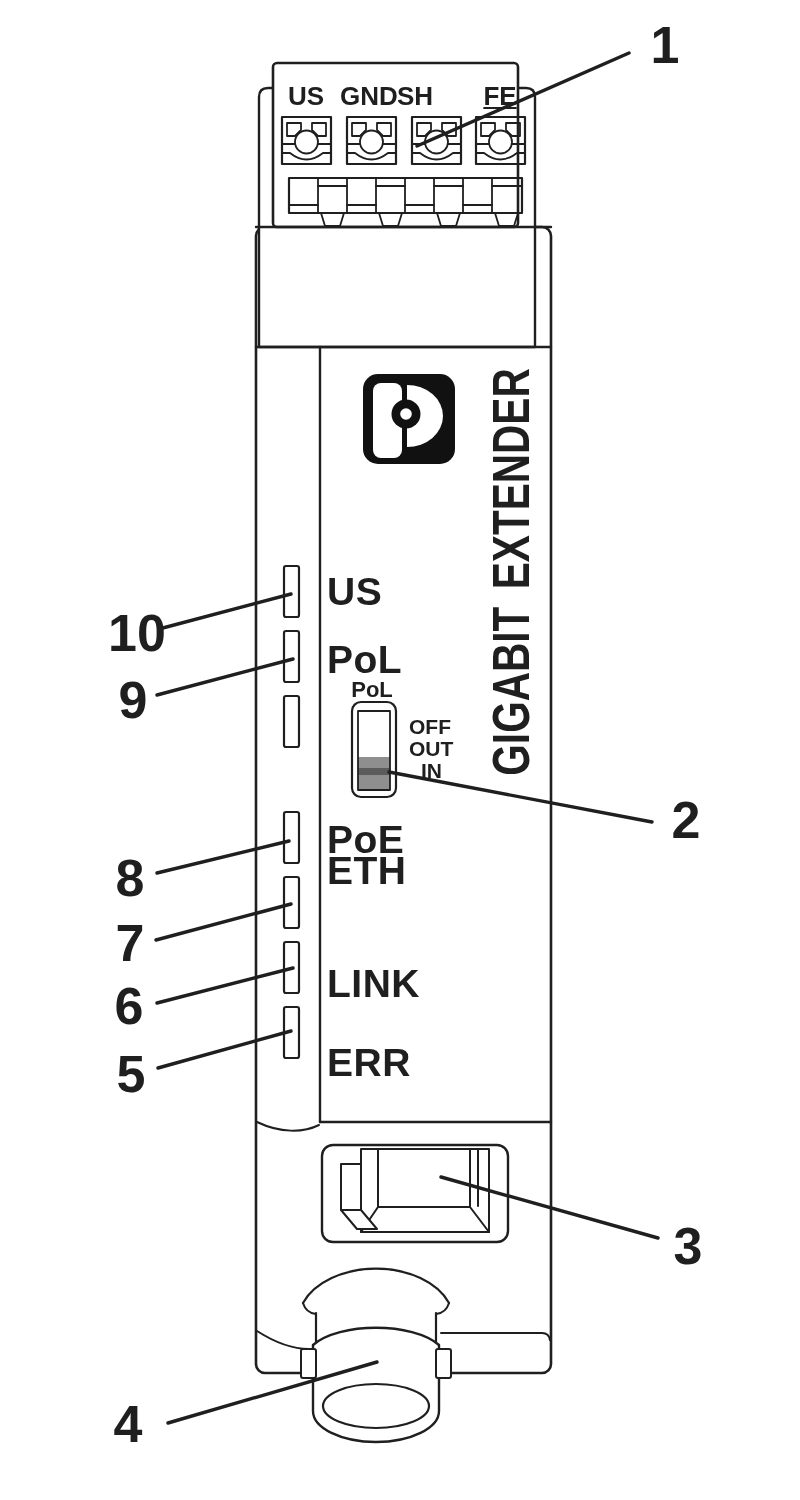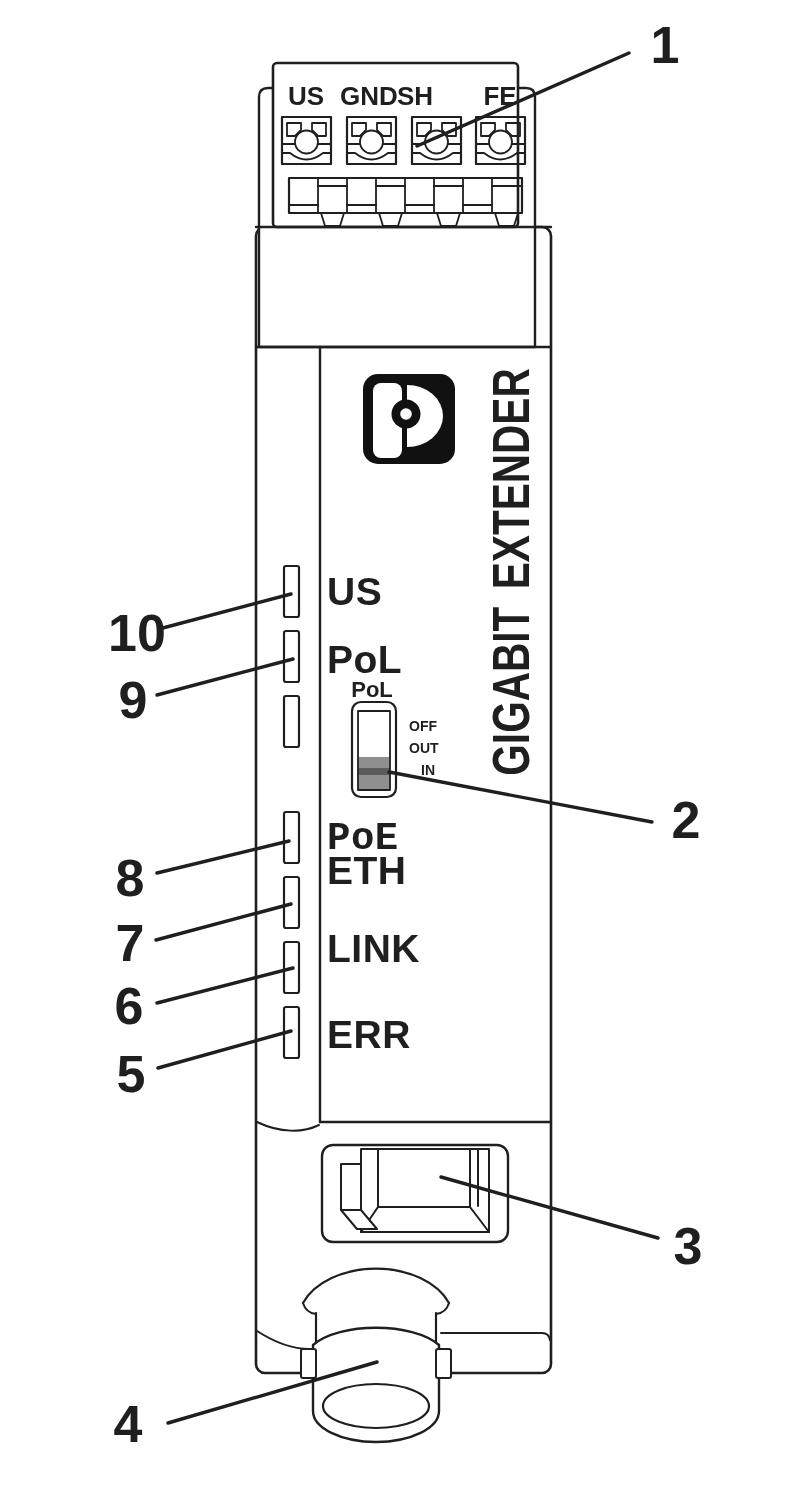--- a/index.html
+++ b/index.html
@@ -5,33 +5,33 @@
   html,body{margin:0;padding:0;background:#ffffff;}
   .stage{
     position:relative;width:800px;height:1500px;background:#ffffff;
     font-family:"Liberation Sans",sans-serif;color:#1f1f1f;overflow:hidden;
   }
   .stage svg{position:absolute;left:0;top:0;}
   .lbl{position:absolute;font-weight:700;white-space:nowrap;}
   .center{transform:translate(-50%,-50%);}
   
   .t-label{font-size:26px;line-height:26px;top:96px;}
-  .t-us{left:306px;} .t-gnd{left:369px;text-align:center;} .t-sh{left:415px;} .t-fe{left:500px;}
+  .t-us{left:306px;} .t-gnd{left:369px;text-align:center;} .t-sh{left:415px;} .t-fe{left:500px;text-decoration:underline;}
   
   .brand{
     left:511px;top:572px;font-size:52px;line-height:52px;word-spacing:8px;
     transform:translate(-50%,-50%) rotate(-90deg) scaleX(0.78);
   }
   
   .led-label{left:327px;font-size:39px;line-height:39px;letter-spacing:0.5px;}
-  .led-us{top:572px;} .led-pol{top:640px;} .led-poe{top:820px;font-family:Liberation Mono, monospace;}
-  .led-eth{top:851px;} .led-link{top:929px;} .led-err{top:1015px;}
+  .led-us{top:572px;} .led-pol{top:640px;} .led-poe{top:820px;}
+  .led-eth{top:851px;} .led-link{top:964px;} .led-err{top:1043px;}
   
   .sw-label{left:372px;top:690px;font-size:22px;line-height:22px;}
-  .sw-opt{left:409px;font-size:14px;line-height:21px;}
+  .sw-opt{left:409px;font-size:21px;line-height:21px;}
   .sw-off{top:716px;} .sw-out{top:738px;} .sw-in{top:760px;margin-left:12px;}
   
   .callout{font-size:52px;line-height:52px;font-weight:700;}
   .c1{left:665px;top:45px;}   .c2{left:686px;top:820px;}
   .c3{left:688px;top:1246px;} .c4{left:128px;top:1424px;}
   .c5{left:131px;top:1074px;} .c6{left:129px;top:1006px;}
   .c7{left:130px;top:943px;}  .c8{left:130px;top:878px;}
   .c9{left:133px;top:700px;}  .c10{left:117px;top:633px;margin-left:20px;}
 </style>
 </head>

